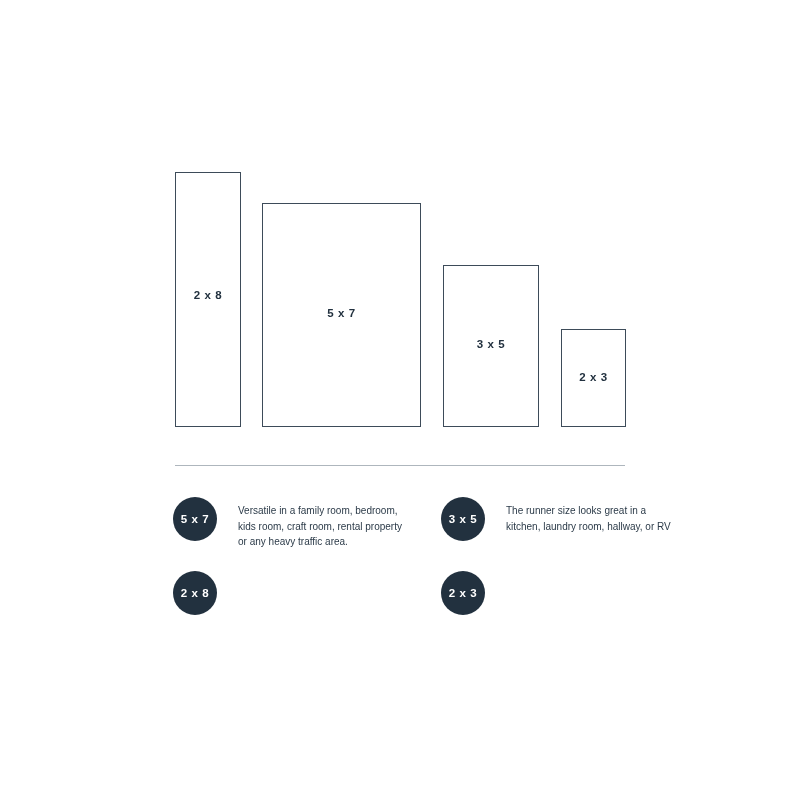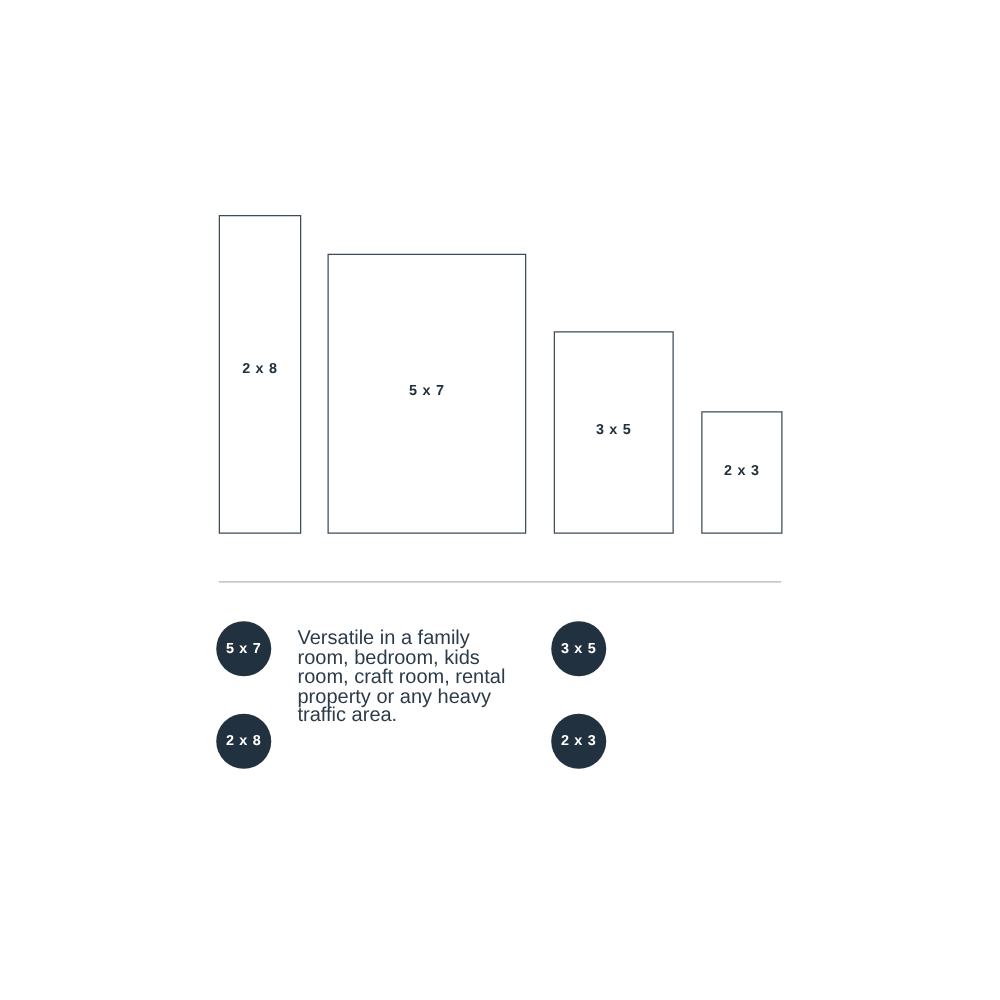--- a/index.html
+++ b/index.html
@@ -90,21 +90,21 @@
     font-size: 11.5px;
     font-weight: bold;
     letter-spacing: 0.6px;
     display: flex;
     align-items: center;
     justify-content: center;
     flex: 0 0 auto;
   }
   .legend-text {
     margin-left: 21px;
-    font-size: 16px;
+    font-size: 10px;
     line-height: 15.5px;
     color: #2c3b49;
     max-width: 175px;
     padding-top: 6px;
   }
 
   .legend-0 { left: 173px; top: 0px; }
   .legend-1 { left: 441px; top: 0px; }
   .legend-2 { left: 173px; top: 74px; }
   .legend-3 { left: 441px; top: 74px; }
@@ -138,20 +138,21 @@
 
   <div class="legend">
 
     <div class="legend-item legend-0">
       <div class="badge">5 x 7</div>
       <div class="legend-text">Versatile in a family room, bedroom, kids room, craft room, rental property or any heavy traffic area.</div>
     </div>
 
     <div class="legend-item legend-1">
       <div class="badge">3 x 5</div>
+      <div class="legend-text">The runner size looks great in a kitchen, laundry room, hallway, or RV</div>
     </div>
 
     <div class="legend-item legend-2">
       <div class="badge">2 x 8</div>
     </div>
 
     <div class="legend-item legend-3">
       <div class="badge">2 x 3</div>
     </div>
 

